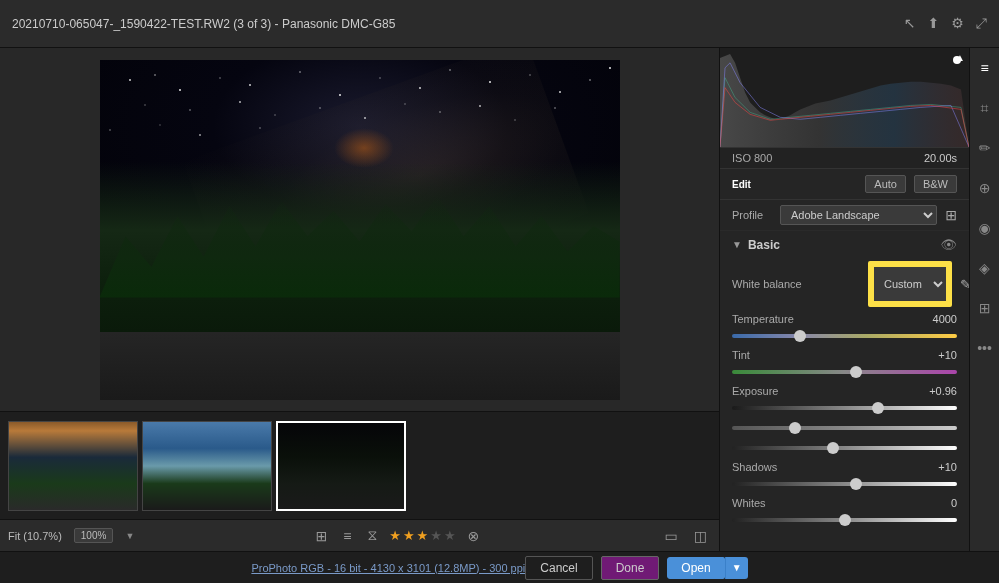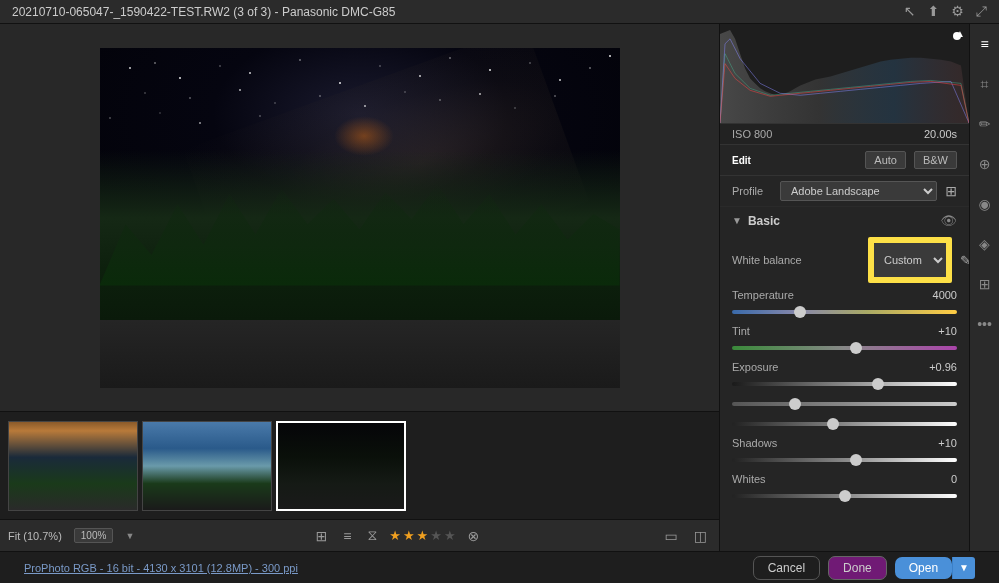--- a/index.html
+++ b/index.html
@@ -11,21 +11,21 @@
       width: 999px;
       height: 583px;
       overflow: hidden;
       display: flex;
       flex-direction: column;
     }
 
     
     #titlebar {
       background: #2b2b2b;
-      height: 24px;
+      height: 48px;
       display: flex;
       align-items: center;
       justify-content: space-between;
       padding: 7px 12px;
       border-bottom: 1px solid #111;
       flex-shrink: 0;
     }
     #titlebar-icons {
       display: flex;
       gap: 12px;
@@ -426,42 +426,42 @@
       justify-content: center;
     }
     .side-icon.active { color: #fff; }
 
     
     #bottom-bar {
       height: 32px;
       background: #1e1e1e;
       display: flex;
       align-items: center;
-      justify-content: space-between;
-      padding: 0 24px;
+      justify-content: center;
+      padding: 0 12px;
       border-top: 1px solid #111;
       flex-shrink: 0;
     }
 
     #color-profile-info {
       color: #7a9ac8;
       font-size: 11px;
       text-decoration: underline;
       cursor: pointer;
     }
 
     #bottom-actions {
       display: flex;
       gap: 8px;
       align-items: center;
     }
 
     .action-btn {
       padding: 4px 14px;
-      border-radius: 7px;
+      border-radius: 2px;
       cursor: pointer;
       font-size: 12px;
       border: none;
     }
     .cancel-btn {
       background: transparent;
       color: #ccc;
       border: 1px solid #555;
     }
     .done-btn {

